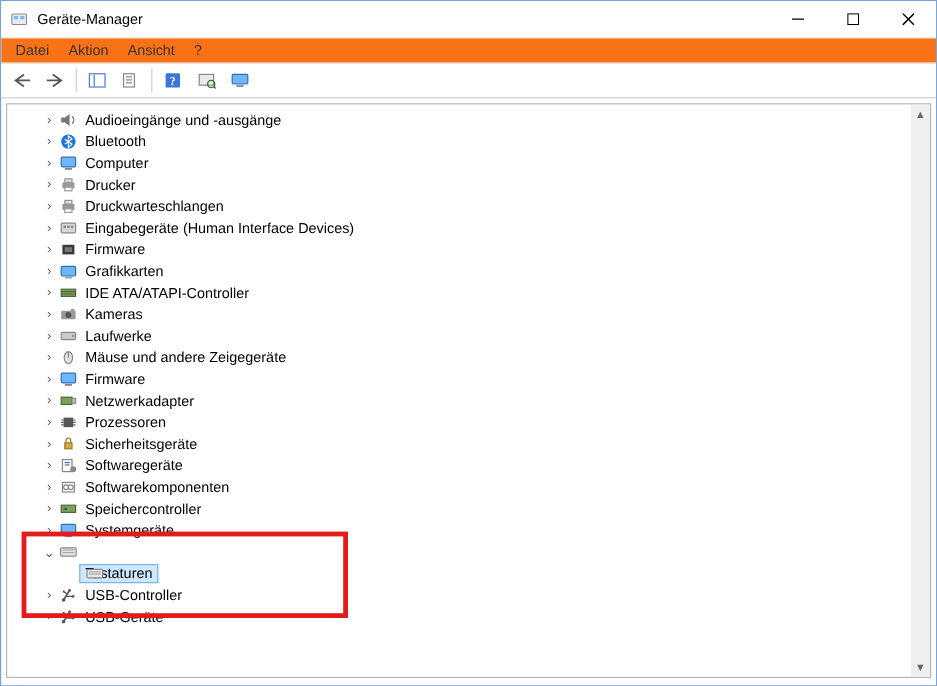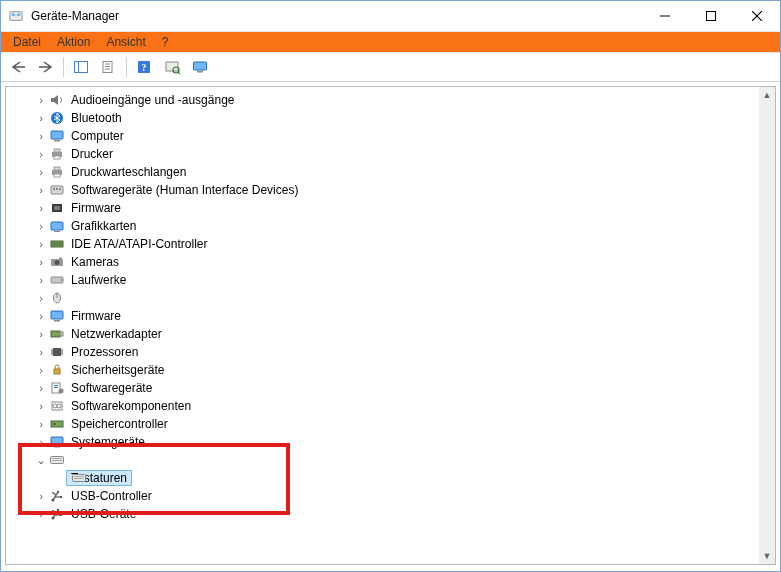--- a/index.html
+++ b/index.html
@@ -324,21 +324,21 @@
         <div class="row ind1">
           <span class="caret">›</span>
           <span class="icon">
             <svg width="16" height="14" viewBox="0 0 16 14">
               <rect x="2" y="3" width="12" height="8" rx="1" fill="#d6d6d6" stroke="#888"></rect>
               <rect x="4" y="5" width="2" height="2" fill="#888"></rect>
               <rect x="7" y="5" width="2" height="2" fill="#888"></rect>
               <rect x="10" y="5" width="2" height="2" fill="#888"></rect>
             </svg>
           </span>
-          <span class="label">Softwaregeräte (Human Interface Devices)</span>
+          <span class="label">Eingabegeräte (Human Interface Devices)</span>
         </div>
         <div class="row ind1">
           <span class="caret">›</span>
           <span class="icon">
             <svg width="16" height="14" viewBox="0 0 16 14">
               <rect x="3" y="3" width="10" height="8" fill="#3a3a3a"></rect>
               <rect x="5" y="5" width="6" height="4" fill="#777"></rect>
             </svg>
           </span>
           <span class="label">Firmware</span>
@@ -386,20 +386,21 @@
           <span class="label">Laufwerke</span>
         </div>
         <div class="row ind1">
           <span class="caret">›</span>
           <span class="icon">
             <svg width="16" height="14" viewBox="0 0 16 14">
               <ellipse cx="8" cy="7" rx="3.5" ry="5" fill="#e0e0e0" stroke="#888"></ellipse>
               <line x1="8" y1="2" x2="8" y2="7" stroke="#888"></line>
             </svg>
           </span>
+          <span class="label">Mäuse und andere Zeigegeräte</span>
         </div>
         <div class="row ind1">
           <span class="caret">›</span>
           <span class="icon">
             <svg width="16" height="14" viewBox="0 0 16 14">
               <rect x="2" y="2" width="12" height="8" rx="1" fill="#6fb6ff" stroke="#2d6fb3"></rect>
               <rect x="5" y="11" width="6" height="1.5" fill="#888"></rect>
             </svg>
           </span>
           <span class="label">Firmware</span>

